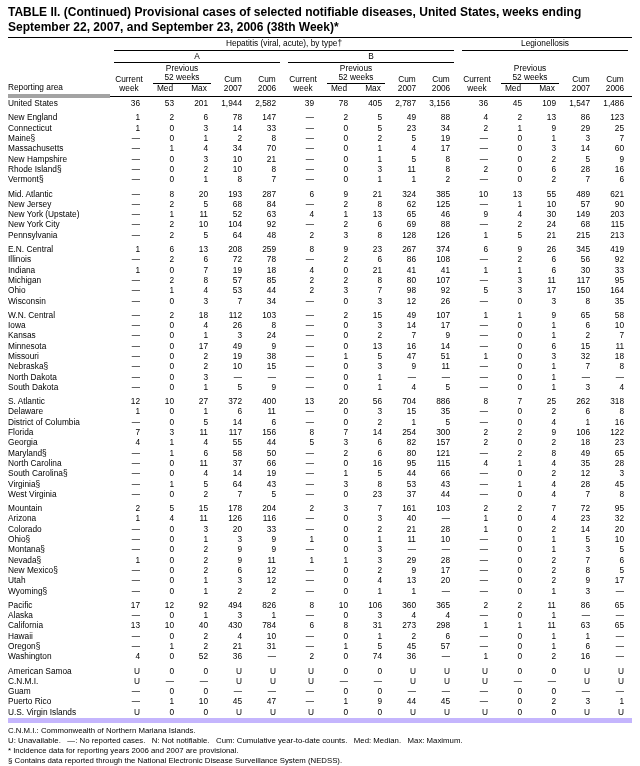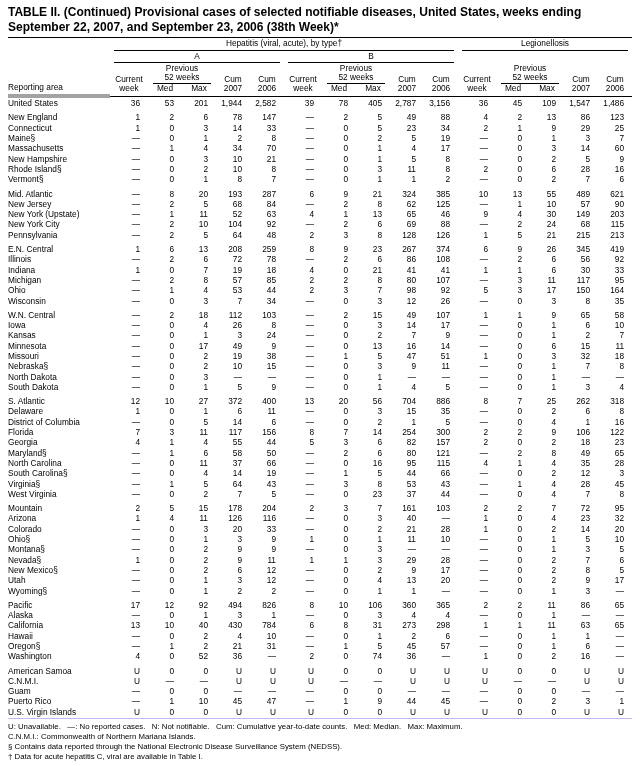--- a/index.html
+++ b/index.html
@@ -16,21 +16,21 @@
   th.area-h { text-align:left; vertical-align:bottom; border-bottom:4px solid #a3a3a3; padding-bottom:2px; }
   th.ghead { padding-top:1px; }
   th.ghead div { border-bottom:1px solid #000; margin:0 4px; padding-bottom:1px; text-align:center; white-space:pre-line; }
   th.ghead.prev div { margin:0 5px; }
   th.colh { text-align:center; white-space:pre-line; padding-bottom:2px; }
   th.hb { border-bottom:1px solid #000; }
   tbody td { line-height:10.3px; vertical-align:bottom; }
   tbody td.area { text-align:left; white-space:nowrap; overflow:hidden; }
   tbody td.num { text-align:right; padding-right:8px; white-space:nowrap; }
   tbody tr.sect td { padding-top:4px; }
-  tbody tr:last-child td { border-bottom:1px solid #c4b5fd; padding-bottom:1px; }
+  tbody tr:last-child td { border-bottom:5px solid #c4b5fd; padding-bottom:1px; }
   .footnotes { margin-top:3px; font-size:7.8px; line-height:1.28; }
   .footnotes div { white-space:pre-wrap; }
 </style>
 </head>
 <body>
 
 <div class="page">
   <p class="title">TABLE II. (Continued) Provisional cases of selected notifiable diseases, United States, weeks ending September 22, 2007, and September 23, 2006 (38th Week)*</p>
 
   <table>
@@ -1136,18 +1136,19 @@
           <td class="num">U</td>
           <td class="num">0</td>
           <td class="num">0</td>
           <td class="num">U</td>
           <td class="num">U</td>
         </tr>
       </tbody>
   </table>
 
   <div class="footnotes">
+    <div>C.N.M.I.: Commonwealth of Northern Mariana Islands.</div>
     <div>U: Unavailable.   —: No reported cases.   N: Not notifiable.   Cum: Cumulative year-to-date counts.   Med: Median.   Max: Maximum.</div>
-    <div>C.N.M.I.: Commonwealth of Northern Mariana Islands.</div>
+    <div>* Incidence data for reporting years 2006 and 2007 are provisional.</div>
     <div>§ Contains data reported through the National Electronic Disease Surveillance System (NEDSS).</div>
     <div>† Data for acute hepatitis C, viral are available in Table I.</div>
   </div>
 </div>
 
 </body></html>

